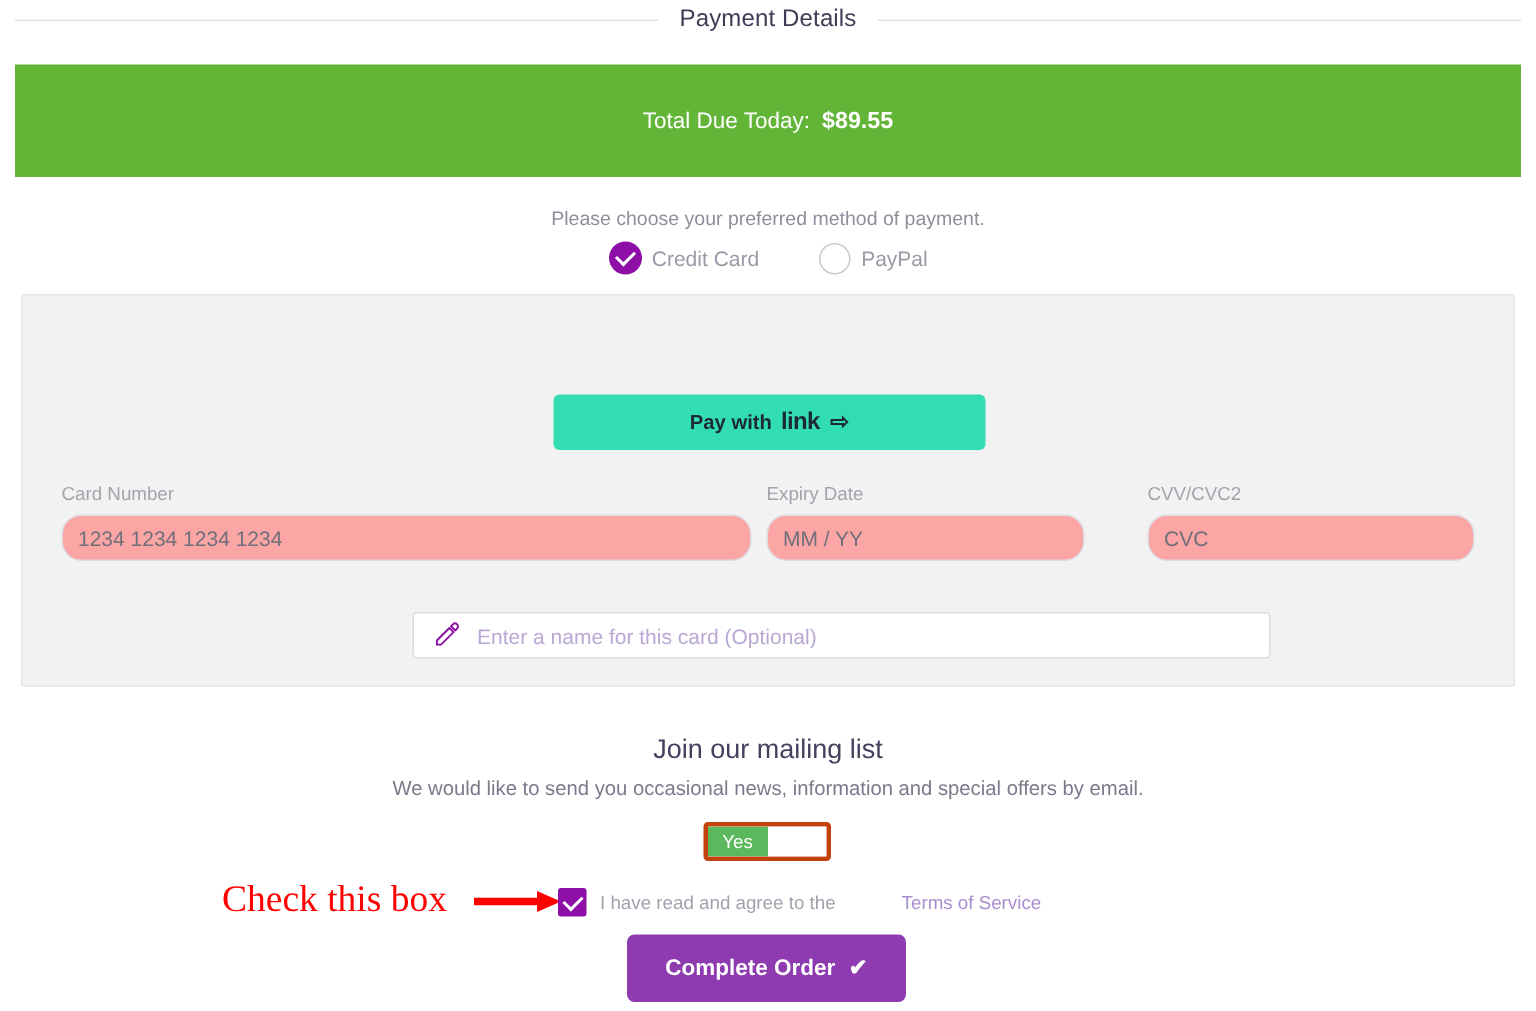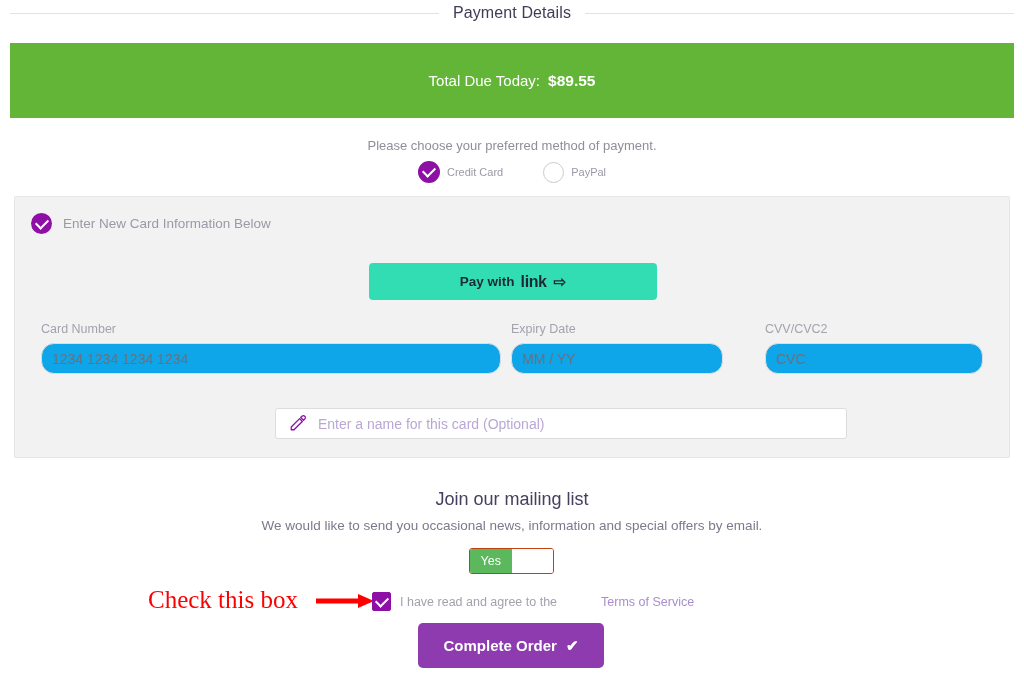--- a/index.html
+++ b/index.html
@@ -89,21 +89,21 @@
     justify-content: center;
   }
   .method-opt .radio-off {
     width: 21px; height: 21px;
     border-radius: 50%;
     background: #ffffff;
     border: 1.6px solid #c9c9d2;
     box-sizing: border-box;
   }
   .method-opt .opt-label {
-    font-size: 11px;
+    font-size: 14px;
     color: #9a9aa6;
   }
   .tick {
     display: block;
     width: 10px; height: 6px;
     border-left: 2px solid #fff;
     border-bottom: 2px solid #fff;
     transform: rotate(-45deg) translate(1px, -1px);
   }
 
@@ -179,21 +179,21 @@
   .field .f-label {
     font-size: 12.5px;
     color: #a3a3ad;
     display: block;
     margin-bottom: 7px;
   }
   .field input {
     box-sizing: border-box;
     width: 100%;
     height: 31px;
-    background: #0ea5e9;
+    background: #fca5a5;
     border: 1px solid #dcdce1;
     border-radius: 13px;
     padding: 0 10px;
     font-family: "Liberation Sans", sans-serif;
     font-size: 14px;
     color: #3d3d47;
     outline: none;
   }
   .field input::placeholder { color: #6f6f7a; opacity: 1; }
 
@@ -250,21 +250,21 @@
     color: #7a7a8c;
   }
 
   
   .toggle {
     position: absolute;
     left: 469px;
     top: 548px;
     width: 85px;
     height: 26px;
-    border: 1px solid #c2410c;
+    border: 3px solid #c2410c;
     border-radius: 3px;
     background: #ffffff;
     box-sizing: border-box;
     display: flex;
     overflow: hidden;
     cursor: pointer;
   }
   .toggle .tg-on {
     width: 50%;
     background: #5cb85c;
@@ -380,26 +380,20 @@
     <span class="opt-label">Credit Card</span>
   </div>
   <div class="method-opt">
     <span class="radio-off"></span>
     <span class="opt-label">PayPal</span>
   </div>
 </div>
 
 <div class="card-panel">
 
-  <div class="panel-head">
-    <span class="radio-on">
-        <i class="tick"></i>
-      </span>
-    <span class="head-label">Enter New Card Information Below</span>
-  </div>
 
   <button class="link-btn">
     <span>Pay with</span>
     <span class="lk-word">link</span>
     <span class="lk-arrow">⇨</span>
   </button>
 
   <div class="fields-row">
 
     <div class="field field-card">

